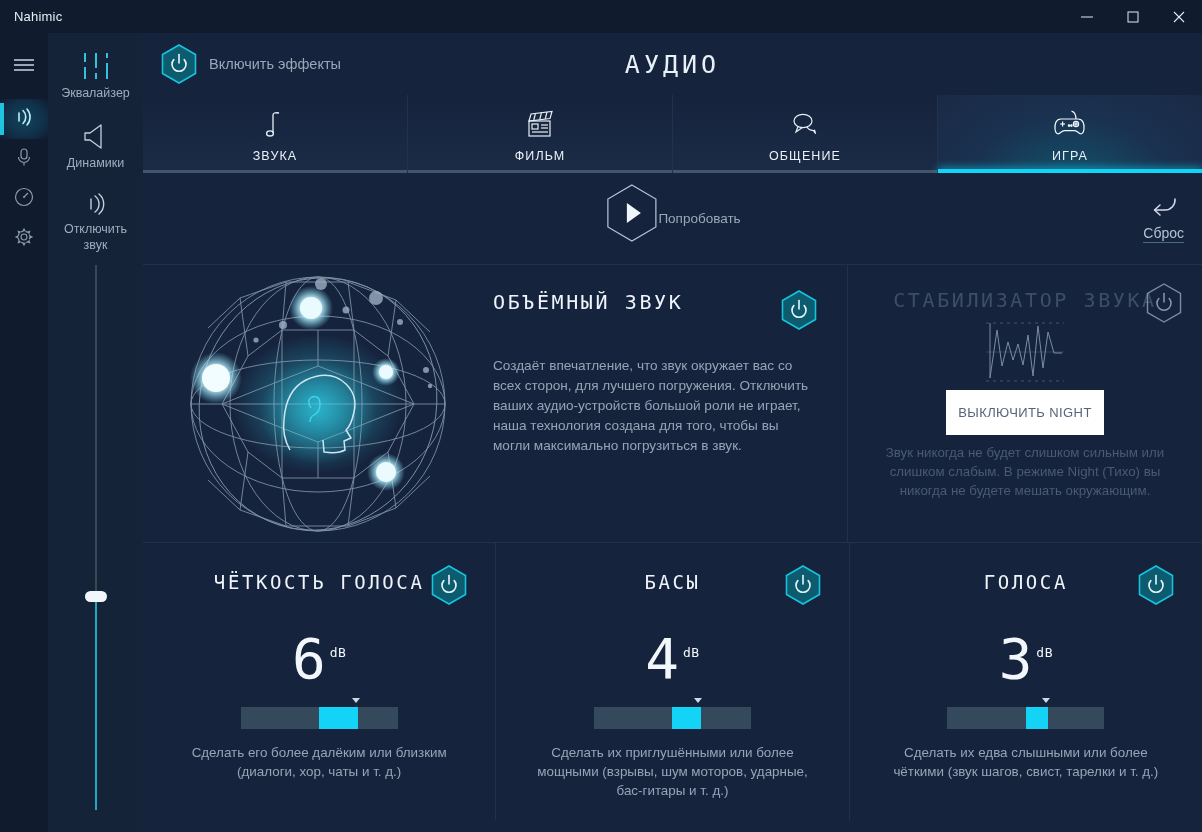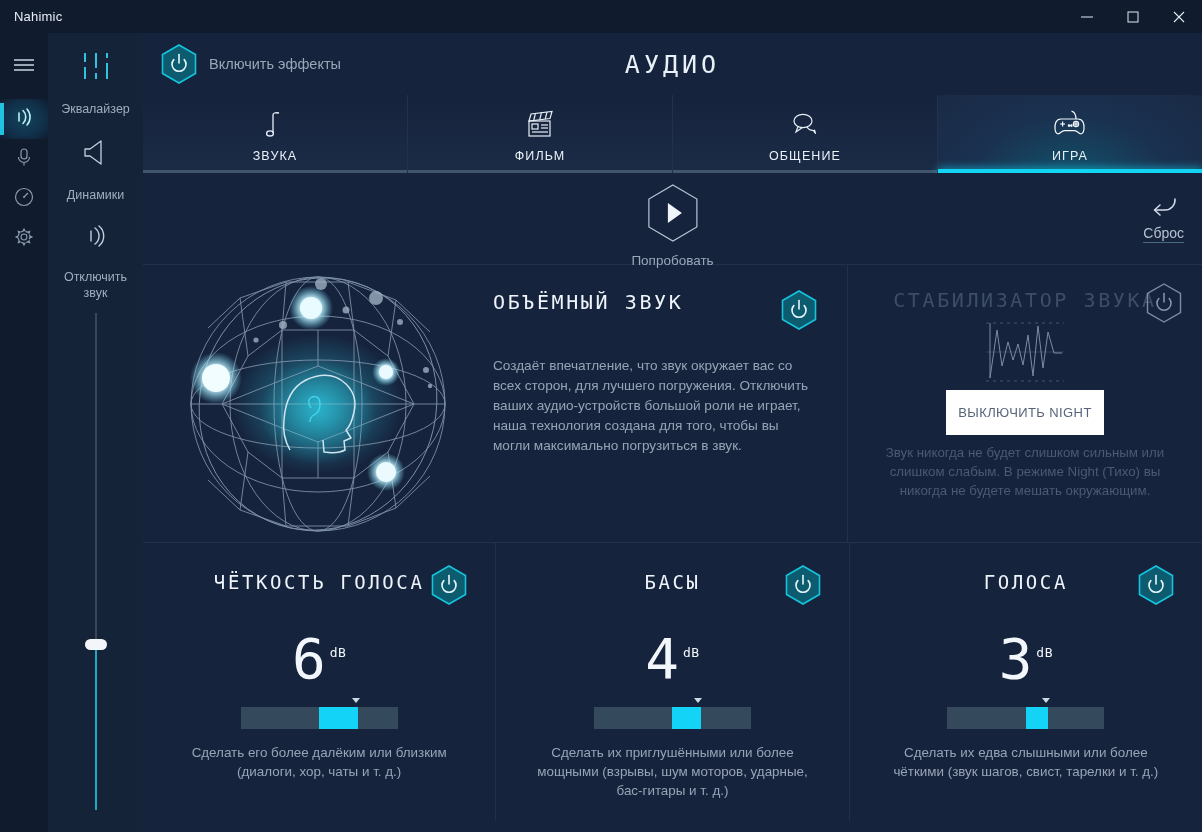--- a/index.html
+++ b/index.html
@@ -49,21 +49,21 @@
   
   .side2 {
     position: absolute; top: 33px; left: 48px; width: 95px; height: 799px;
     background: #152339;
     display: flex; flex-direction: column; align-items: center;
     padding-top: 12px;
   }
   .side2-item { width: 95px; text-align: center; color: #9aa7b8; }
   .side2-icon { height: 36px; display: flex; align-items: flex-end; justify-content: center; }
   .side2-label {
-    font-size: 12.5px; line-height: 16px; color: #9fadbe; margin-top: 20px;
+    font-size: 12.5px; line-height: 16px; color: #9fadbe; margin-top: 4px;
     padding: 0 4px;
   }
   .vol-wrap {
     position: relative; margin-top: 12px; width: 40px; flex: 1;
     display: flex; justify-content: center;
   }
   .vol-track {
     position: absolute; top: 0; bottom: 22px; left: 50%; width: 2px;
     transform: translateX(-50%); background: #3c4756;
   }
@@ -126,21 +126,21 @@
   }
   .tab.active .tab-underline { background: #12d4f5; height: 4px; box-shadow: 0 0 8px #12d4f5; }
 
   
   .action-row {
     position: relative; height: 92px; background: #16233d;
     border-bottom: 1px solid #223049;
   }
   .try-btn {
     position: absolute; left: 50%; transform: translateX(-50%); top: 10px;
-    display: flex; flex-direction: column; align-items: center;
+    display: flex; flex-direction: row; align-items: center;
   }
   .try-label { margin-top: 6px; color: #9aa7b8; font-size: 13.5px; }
   .reset-btn {
     position: absolute; right: 18px; top: 22px;
     display: flex; flex-direction: column; align-items: center;
   }
   .reset-label {
     margin-top: 2px; color: #b6c2d0; font-size: 14px;
     border-bottom: 1px solid #4a6a78; padding-bottom: 1px;
   }

